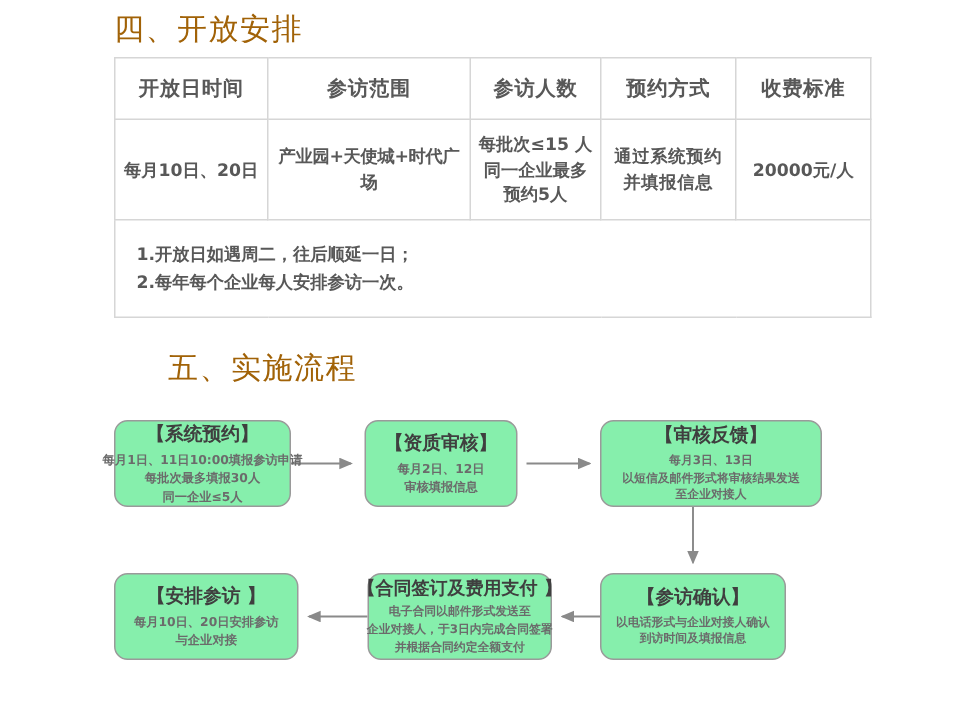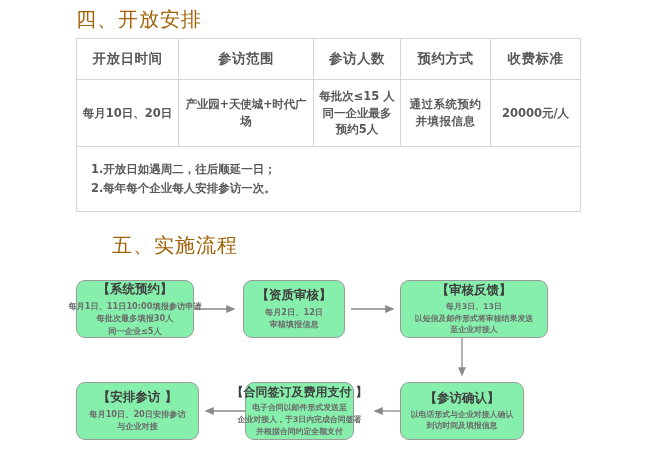--- a/index.html
+++ b/index.html
@@ -121,21 +121,21 @@
     line-height: 1.5;
     white-space: nowrap;
     text-align: center;
   }
 
   
   #node-1 { left: 76px;  top: 280px; width: 118px; height: 58px; }
   #node-2 { left: 243px; top: 280px; width: 102px; height: 58px; }
   #node-3 { left: 400px; top: 280px; width: 148px; height: 58px; }
   #node-4 { left: 400px; top: 382px; width: 124px; height: 58px; }
-  #node-5 { left: 245px; top: 382px; width: 109px; height: 58px; }
+  #node-5 { left: 245px; top: 382px; width: 123px; height: 58px; }
   #node-6 { left: 76px;  top: 382px; width: 123px; height: 58px; }
 
   #node-5 .node-title { font-size: 12px; }
   #node-3 .node-line, #node-4 .node-line, #node-5 .node-line { font-size: 7.9px; }
 </style>
 </head>
 <body>
 
 <div class="page">
 

